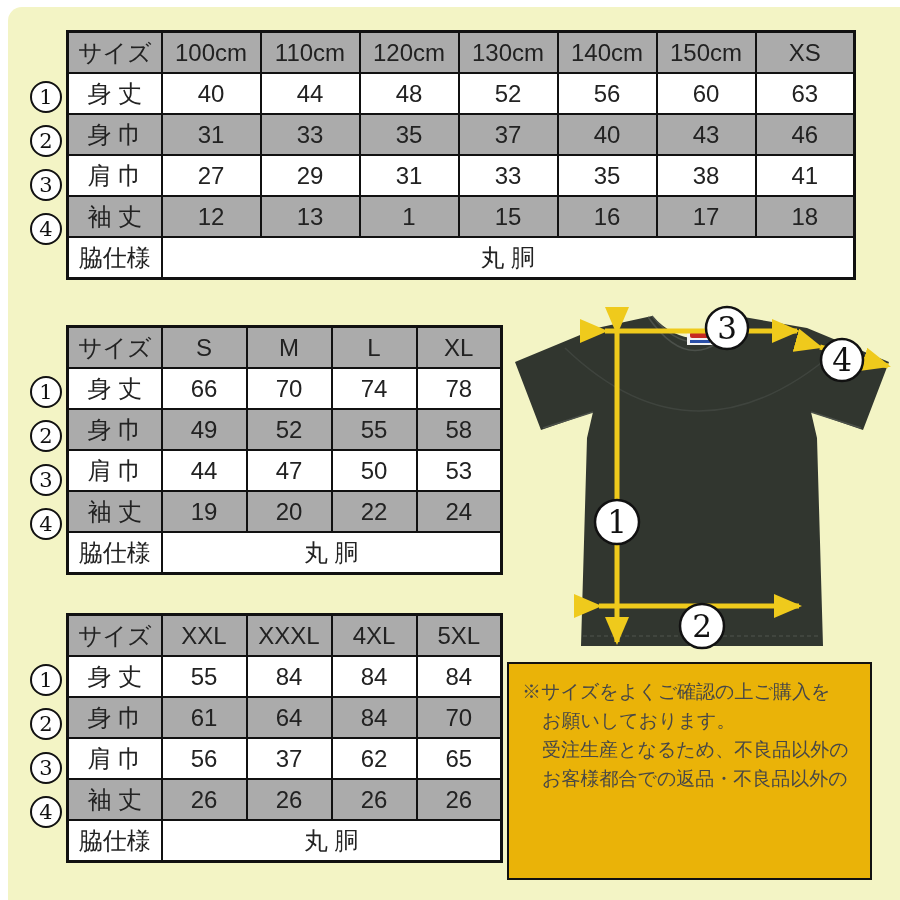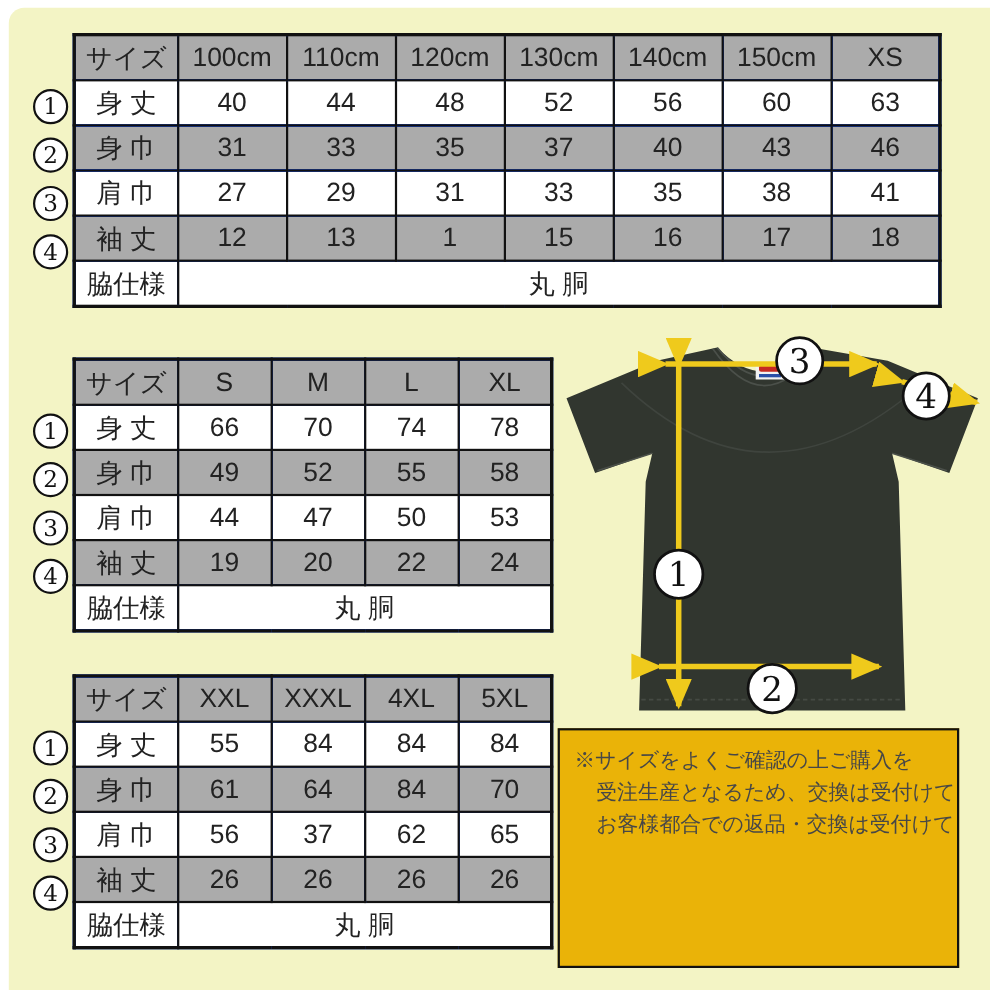--- a/index.html
+++ b/index.html
@@ -303,15 +303,16 @@
     <text class="mnum" x="112" y="235">1</text>
   </g>
   <g>
     <circle class="mcirc" cx="197" cy="328" r="22"></circle>
     <text class="mnum" x="197" y="339">2</text>
   </g>
 </svg>
 
 <div id="notice">
     <div class="notice-line">※サイズをよくご確認の上ご購入を</div>
-    <div class="notice-line indent">受注生産となるため、交換は受付けて</div>
-    <div class="notice-line indent">お客様都合での返品・交換は受付けて</div>
+    <div class="notice-line indent">お願いしております。</div>
+    <div class="notice-line indent">受注生産となるため、不良品以外の</div>
+    <div class="notice-line indent">お客様都合での返品・不良品以外の</div>
   </div>
 
 </body></html>

